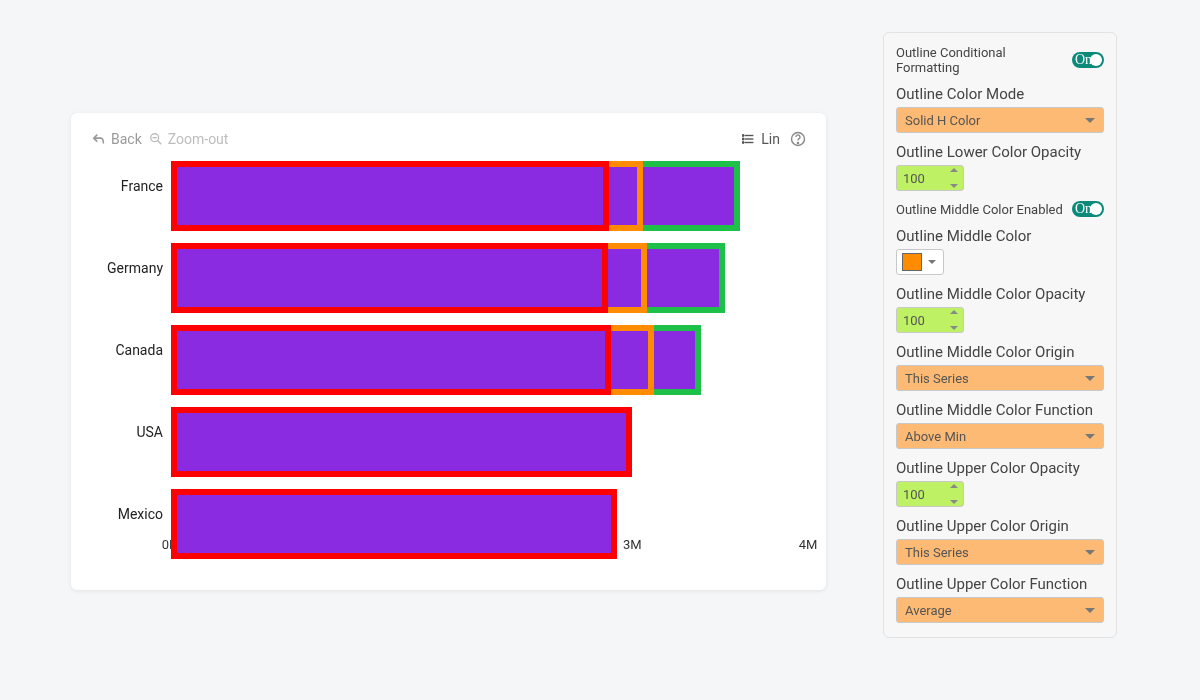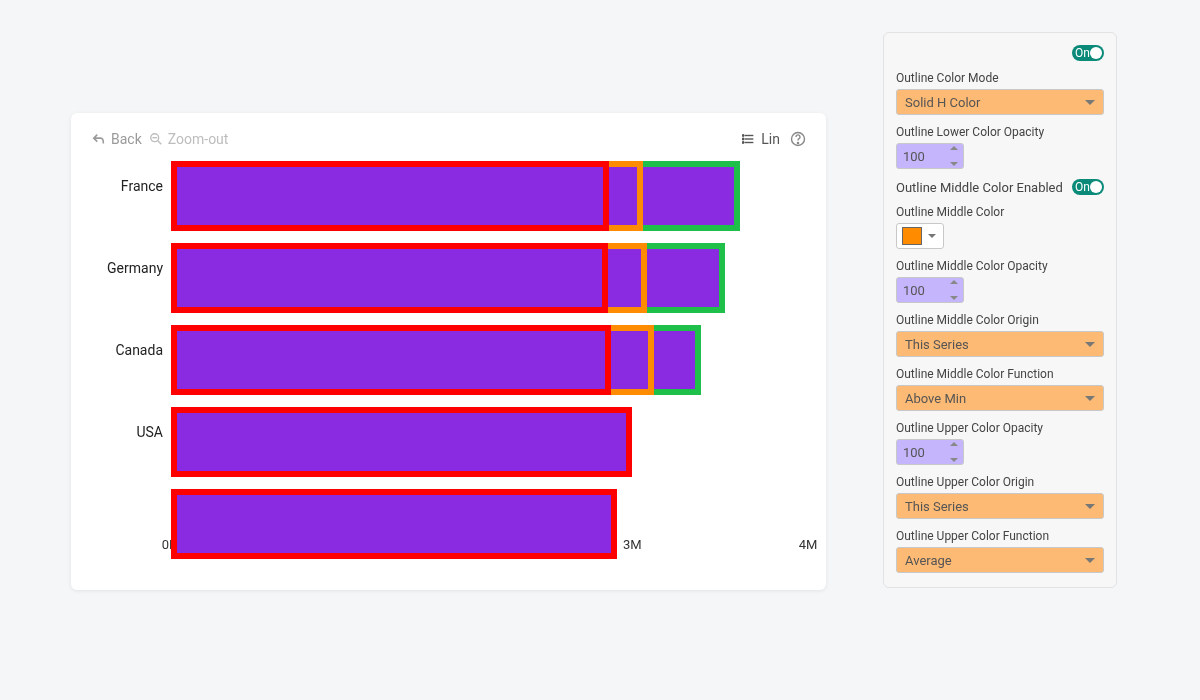--- a/index.html
+++ b/index.html
@@ -106,21 +106,21 @@
     width: 234px;
     background: #f7f7f7;
     border: 1px solid #e2e2e2;
     border-radius: 6px;
     padding: 12px 12px 12px 12px;
     font-size: 13px;
     color: #444;
   }
   .form-row { margin-bottom: 10px; }
   .form-row.header-row { display: flex; align-items: center; }
-  .form-label { font-size: 12px; color: #444; margin-bottom: 4px; display: block; }
+  .form-label { font-size: 15px; color: #444; margin-bottom: 4px; display: block; }
   .form-header-label { font-size: 13px; color: #444; flex: 1; }
   .select {
     width: 100%;
     height: 26px;
     background: #fdba74;
     border: 1px solid #c8c8c8;
     border-radius: 3px;
     padding: 0 8px;
     font-size: 13px;
     color: #555;
@@ -138,21 +138,21 @@
     border-top: 5px solid #777;
   }
   .chev.small {
     border-left-width: 4px;
     border-right-width: 4px;
     border-top-width: 4px;
   }
   .number-input {
     width: 68px;
     height: 26px;
-    background: #c4b5fd;
+    background: #bef264;
     border: 1px solid #c8c8c8;
     border-radius: 3px;
     padding: 0 6px;
     font-size: 13px;
     color: #555;
     display: flex;
     align-items: center;
     position: relative;
   }
   .spinner {
@@ -178,21 +178,21 @@
     gap: 2px;
     cursor: pointer;
     margin-left: auto;
   }
   .toggle .knob {
     width: 12px; height: 12px; border-radius: 50%;
     background: #fff;
     position: absolute;
     right: 2px;
   }
-  .toggle .on-text { font-size: 12px; line-height: 1; }
+  .toggle .on-text { font-size: 14px; line-height: 1; font-family: Liberation Serif, serif; }
   .color-row { display: flex; align-items: center; gap: 6px; }
   .color-cell {
     width: 48px; height: 26px;
     background: #fff; border: 1px solid #c8c8c8; border-radius: 3px;
     display: flex; align-items: center; gap: 6px; padding: 0 5px;
   }
 </style>
 </head>
 <body>
 
@@ -243,20 +243,21 @@
         </span>
       </div>
     </div>
 
     <div class="chart-body">
       <div class="y-labels">
         <div class="y-label">France</div>
         <div class="y-label">Germany</div>
         <div class="y-label">Canada</div>
         <div class="y-label">USA</div>
+        <div class="y-label">Mexico</div>
       </div>
       <div class="plot">
         <div class="bars" id="bars">
             <div class="bar-wrap">
               <div class="bar-outer" style="width: 568.875px; border-color: rgb(31, 192, 74); z-index: 1;"></div>
               <div class="bar-outer" style="width: 472.166px; border-color: rgb(255, 140, 0); z-index: 2;"></div>
               <div class="bar-outer" style="width: 438.034px; border-color: rgb(255, 0, 0); z-index: 3;"></div>
             </div>
             <div class="bar-wrap">
               <div class="bar-outer" style="width: 553.5px; border-color: rgb(31, 192, 74); z-index: 1;"></div>
@@ -282,20 +283,21 @@
           <span class="tick" style="left: 312.5px;">2M</span>
           <span class="tick" style="left: 466.25px;">3M</span>
           <span class="tick" style="left: 642px;">4M</span>
         </div>
     </div>
   </div>
 
   <div class="side-panel">
 
     <div class="form-row header-row">
+      <span class="form-header-label">Outline Conditional Formatting</span>
       <span class="toggle">
         <span class="on-text">On</span>
         <span class="knob"></span>
       </span>
     </div>
 
     <div class="form-row">
       <span class="form-label">Outline Color Mode</span>
       <div class="select">
         <span>Solid H Color</span>

